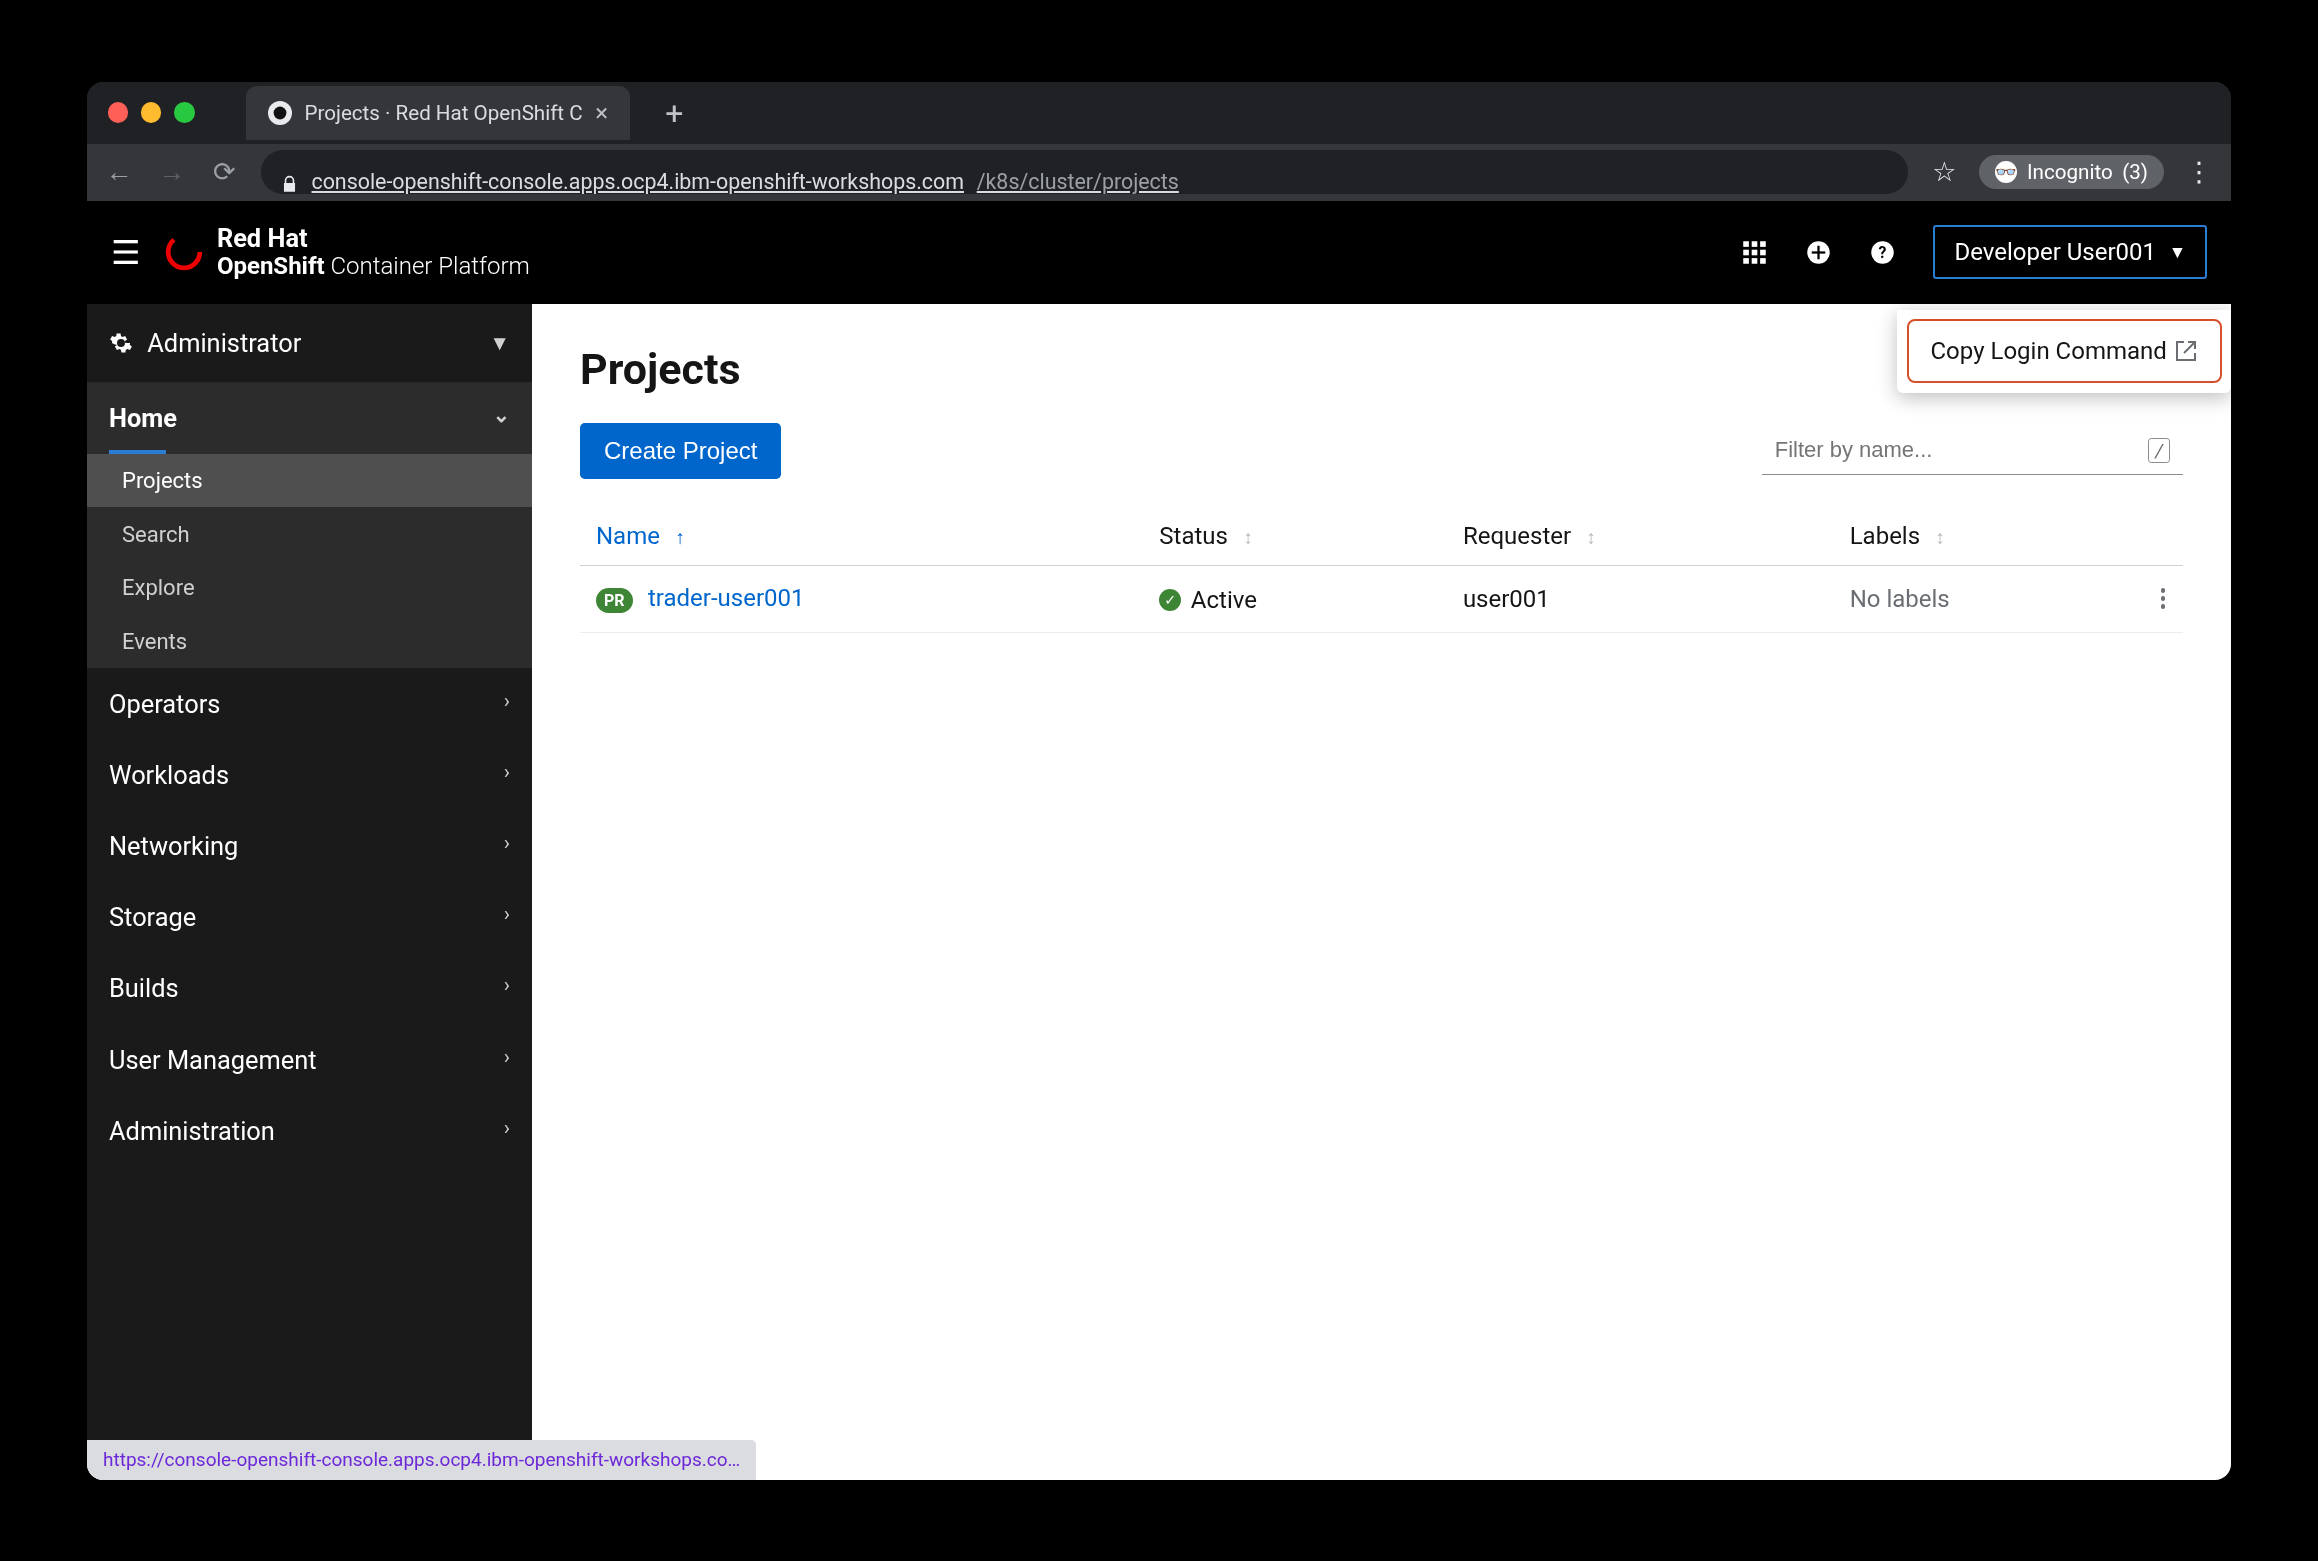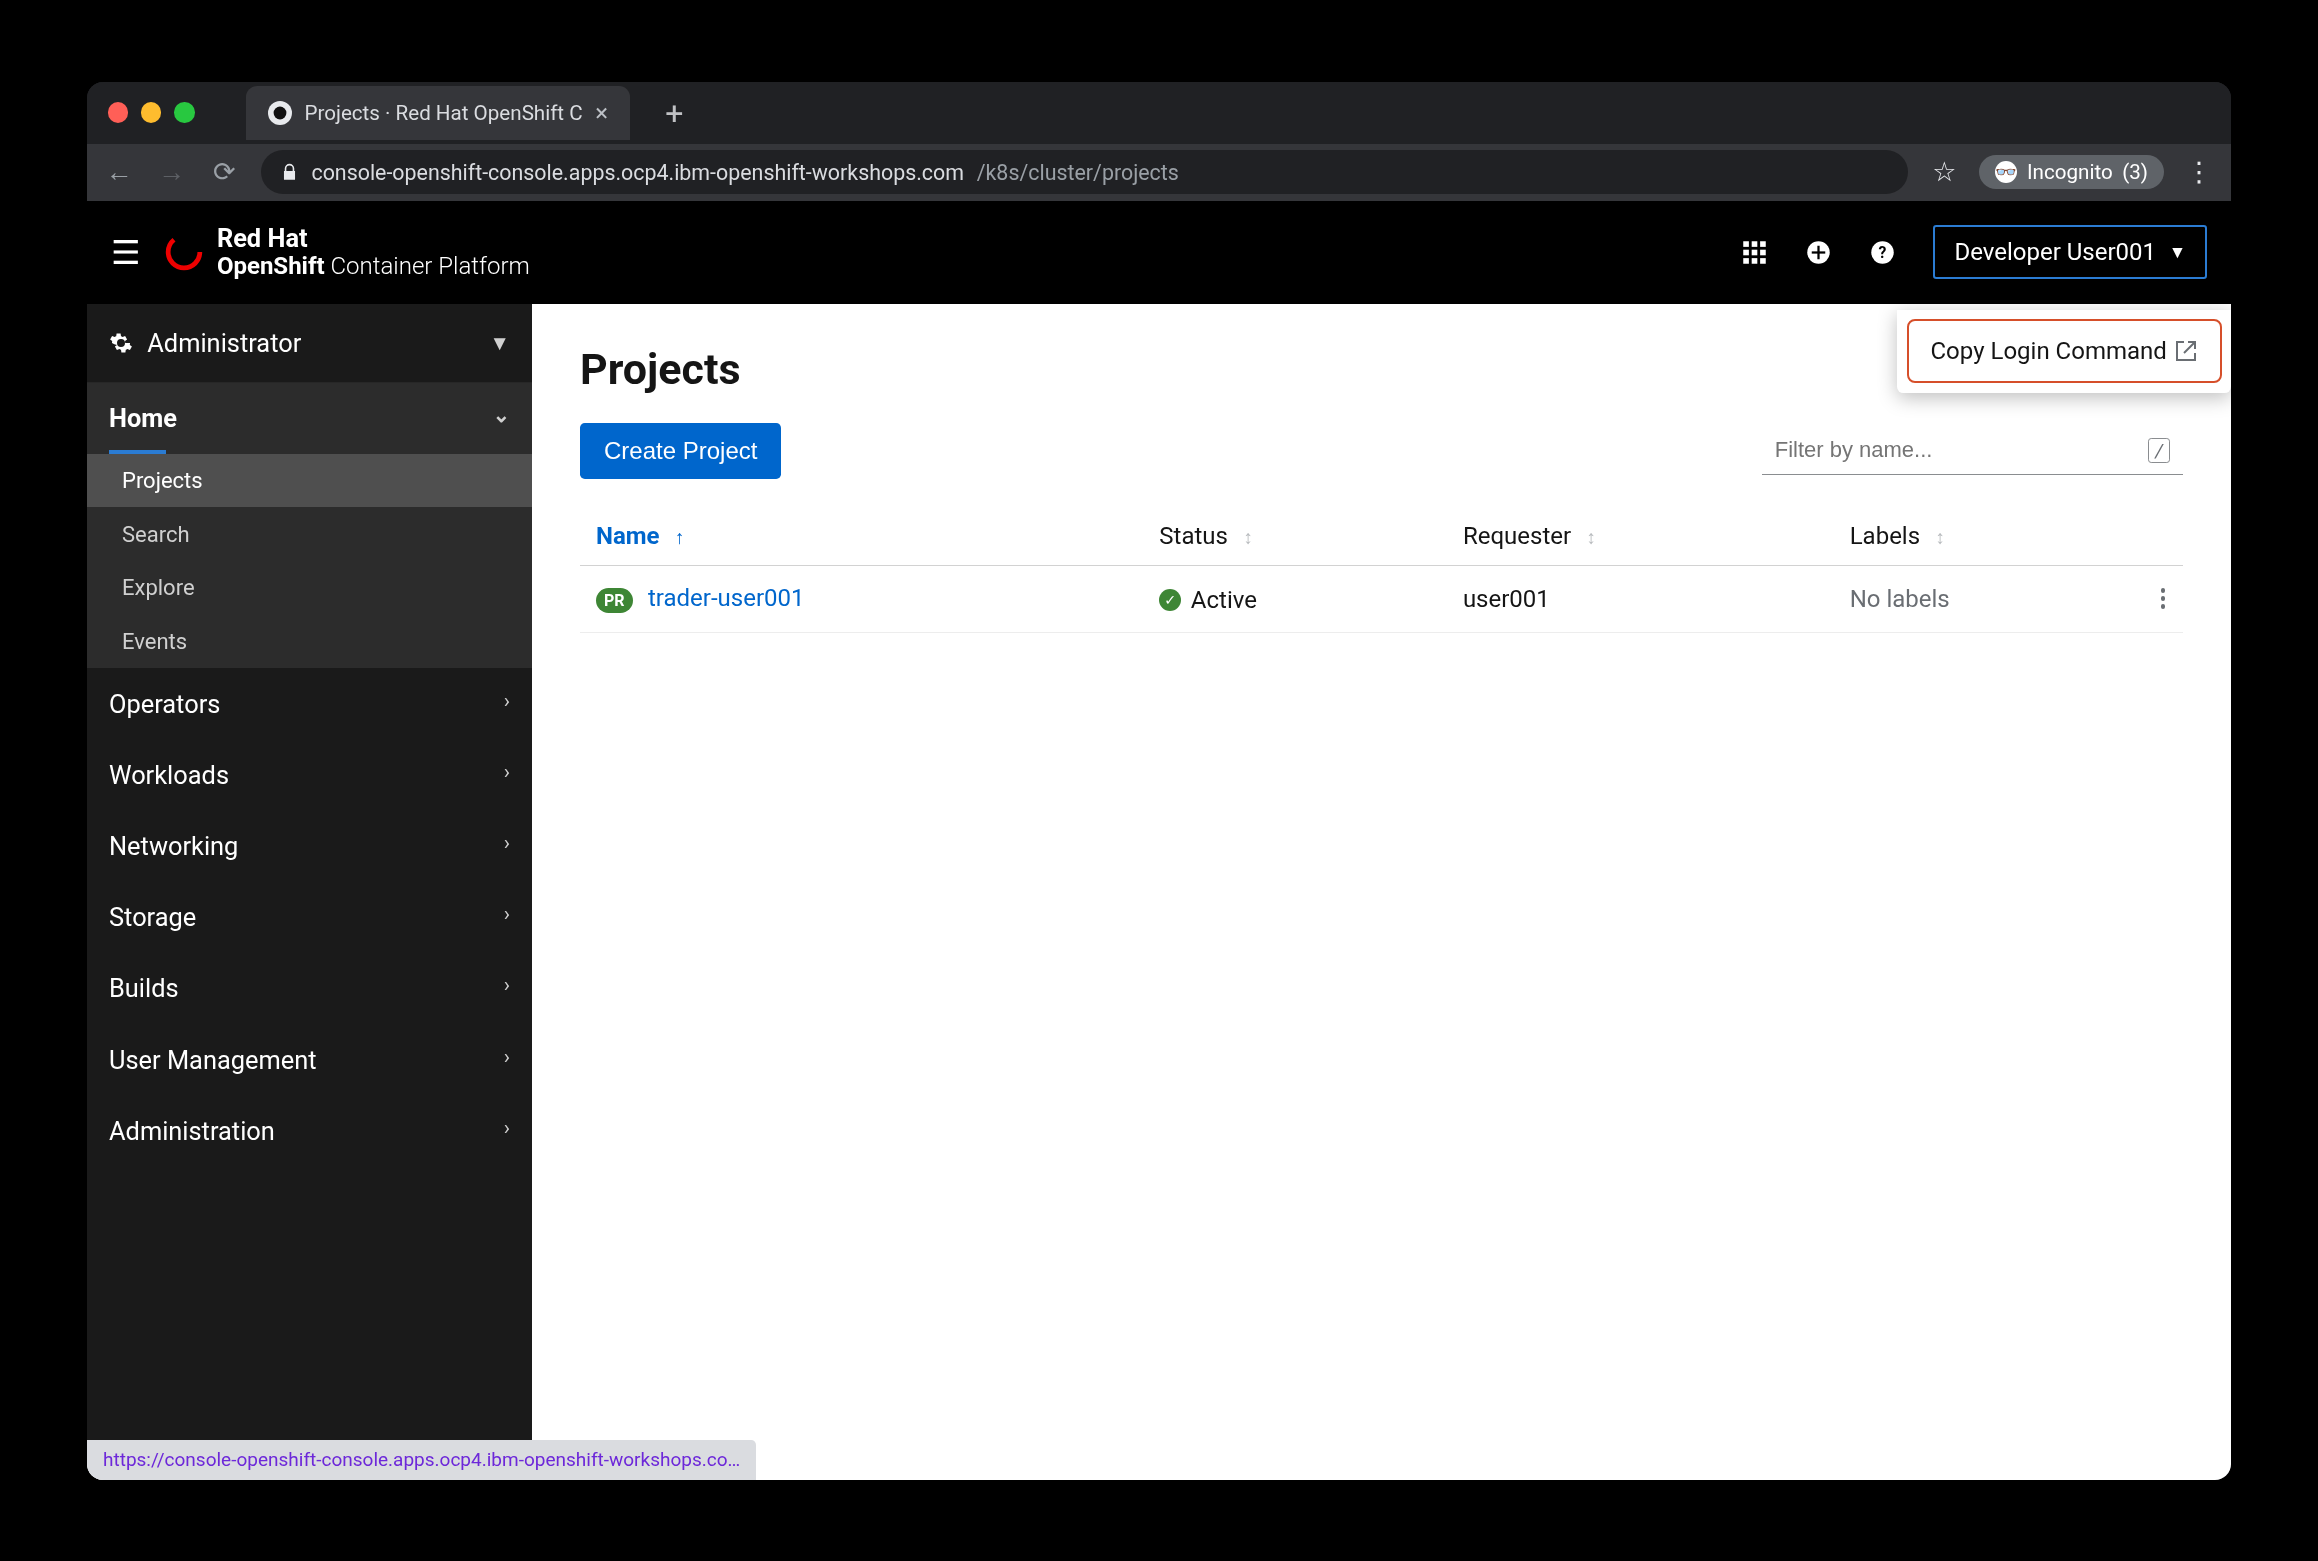--- a/index.html
+++ b/index.html
@@ -37,23 +37,24 @@
   }
   .tab-title { font-size:20.6px; color:#dadce0; white-space:nowrap; overflow:hidden; text-overflow:ellipsis; max-width:286px;}
   .tab-close { color:#bdc1c6; font-size:24px; cursor:pointer; }
   .newtab { color:#e8eaed; font-size:32px; margin-left:16px; opacity:.8;}
   .addrbar {
     height: 57px; background:#35363a; display:flex; align-items:center;
     padding: 0 16px; gap: 20.6px; color:#e8eaed;
   }
   .nav-ico { color:#9aa0a6; font-size:27px; display:flex; align-items:center; justify-content:center; width:32px;}
   .url-field {
-    flex:1; display:flex; align-items:center; gap:12.7px;
+    flex:1; display:flex; align-items:flex-end; gap:12.7px;
     background:#202124; border-radius: 32px; height:44px; padding:0 19px; color:#dadce0;
     font-size:21.4px;
+    text-decoration:underline;
   }
   .url-dim { color:#9aa0a6; }
   .addr-right { display:flex; align-items:center; gap:19px; }
   .incog-pill {
     display:flex; align-items:center; gap:9.5px;
     background:#5f6368; color:#fff; border-radius:32px; padding:4.8px 16px; font-size:20.6px;
   }
   .incog-pill .pill-ico{
     width:22px;height:22px;border-radius:50%;background:#fff;color:#5f6368;display:flex;align-items:center;justify-content:center;font-size:17.5px;
   }
@@ -136,21 +137,21 @@
   .filter input{
     border:none; outline:none; font-size:22px; color:#151515; flex:1; background:transparent;
   }
   .kbd {
     border:1.6px solid #8a8d90; border-radius:3.2px; padding:0 6.4px; font-size:19px; font-style:italic;
   }
   .table { width:100%; border-collapse:collapse; font-size:24px; color:#151515;}
   .table th{
     text-align:left; padding:14.3px 16px; font-weight:400; color:#151515; border-bottom:1.6px solid #d2d2d2;
   }
-  .table th.sorted{ color:#0066cc; font-weight:700;}
+  .table th.sorted{ color:#0066cc; font-weight:400;}
   .sort-ico{ color:#0066cc; font-size:19px; margin-left:9.5px;}
   .sort-ico.mute{ color:#b8bbbe;}
   .table td{
     padding:17.5px 16px; border-bottom:0.8px solid #ededed; vertical-align:middle;
   }
   .pr-badge{
     display:inline-flex; align-items:center; justify-content:center;
     background:#3e8635; color:#fff; font-size:16px; font-weight:700;
     border-radius:16px; padding:3.2px 8px;
   }

